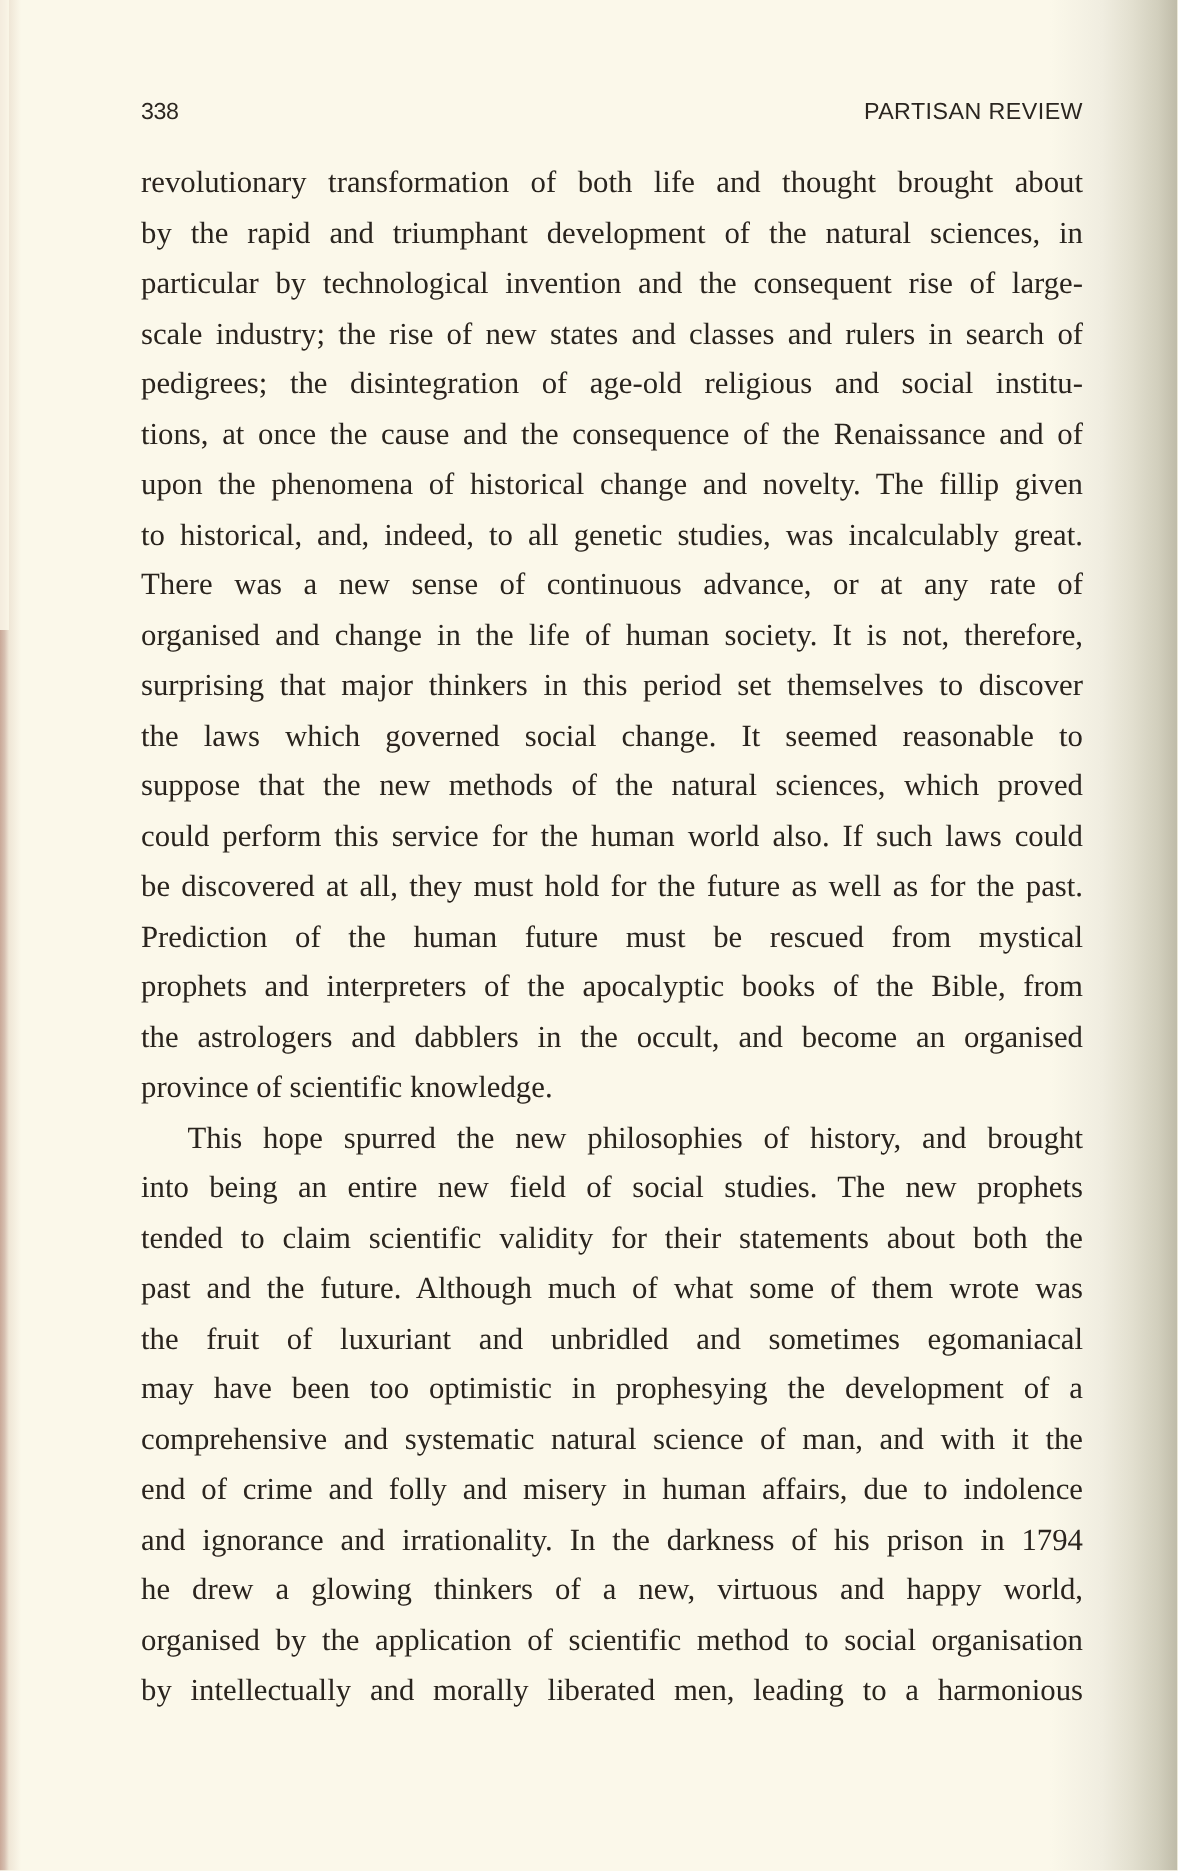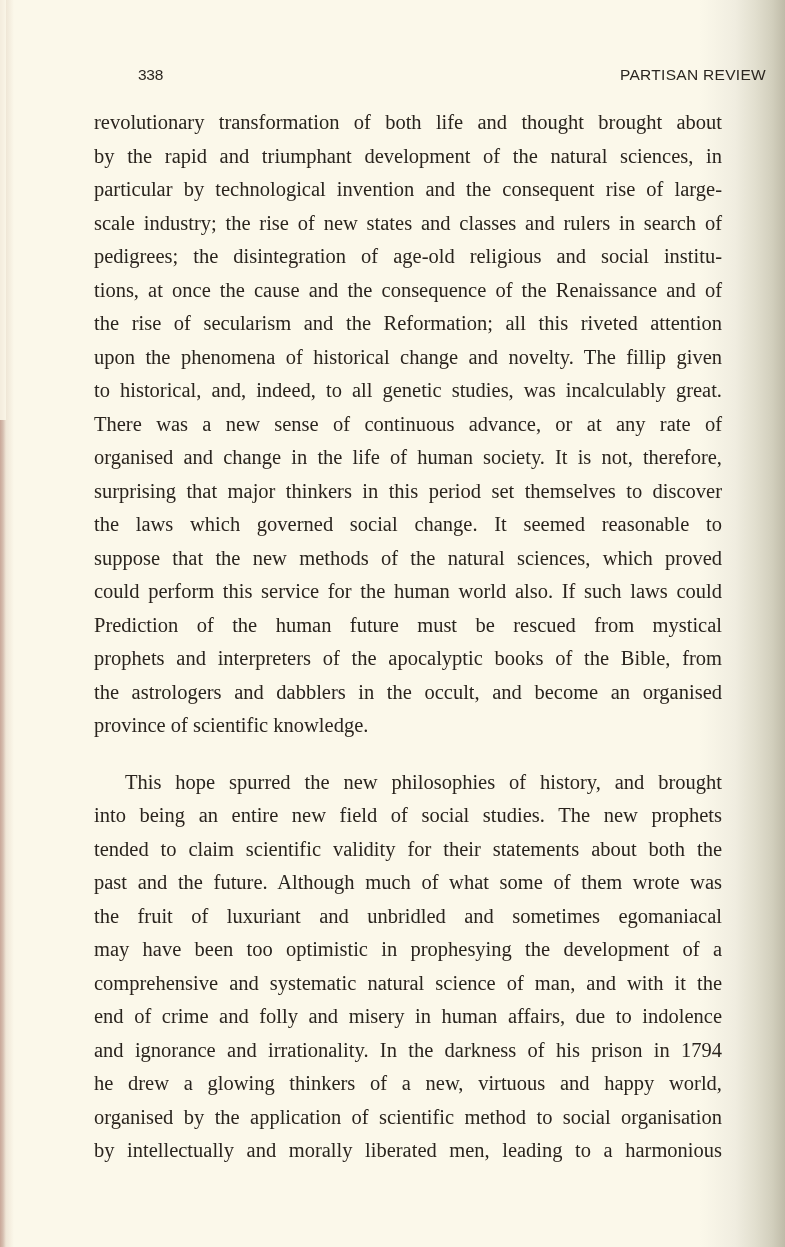--- a/index.html
+++ b/index.html
@@ -34,21 +34,20 @@
     .running-head {
       position: absolute;
       top: 66px;
       left: 94px;
       width: 628px;
       height: 22px;
       font-family: "Liberation Sans", sans-serif;
       font-size: 15.5px;
       color: #2b2620;
       letter-spacing: 0.2px;
-      margin-left: 44px;
     }
     .running-head .folio {
       position: absolute;
       left: 0;
       top: 0;
       letter-spacing: -0.3px;
     }
     .running-head .journal {
       position: absolute;
       right: 0;
@@ -71,21 +70,20 @@
       text-align: justify;
       text-align-last: justify;
       white-space: nowrap;
       overflow: visible;
     }
     .line.last {
       text-align-last: left;
     }
     .line.indent {
       padding-left: 31px;
-      margin-top: 23px;
     }
   </style>
 </head>
 <body>
 
 <div class="page">
 
   <div class="running-head">
     <span class="folio">338</span>
     <span class="journal">PARTISAN REVIEW</span>
@@ -93,29 +91,29 @@
 
   <div class="body-text">
 
     <div>
       <span class="line">revolutionary transformation of both life and thought brought about</span>
       <span class="line">by the rapid and triumphant development of the natural sciences, in</span>
       <span class="line">particular by technological invention and the consequent rise of large-</span>
       <span class="line">scale industry; the rise of new states and classes and rulers in search of</span>
       <span class="line">pedigrees; the disintegration of age-old religious and social institu-</span>
       <span class="line">tions, at once the cause and the consequence of the Renaissance and of</span>
-      <span class="line">the rise of secularism and the Reformation; all this riveted attention</span>
       <span class="line">upon the phenomena of historical change and novelty. The fillip given</span>
       <span class="line">to historical, and, indeed, to all genetic studies, was incalculably great.</span>
       <span class="line">There was a new sense of continuous advance, or at any rate of</span>
       <span class="line">organised and change in the life of human society. It is not, therefore,</span>
       <span class="line">surprising that major thinkers in this period set themselves to discover</span>
       <span class="line">the laws which governed social change. It seemed reasonable to</span>
       <span class="line">suppose that the new methods of the natural sciences, which proved</span>
       <span class="line">could perform this service for the human world also. If such laws could</span>
+      <span class="line">be discovered at all, they must hold for the future as well as for the past.</span>
       <span class="line">Prediction of the human future must be rescued from mystical</span>
       <span class="line">prophets and interpreters of the apocalyptic books of the Bible, from</span>
       <span class="line">the astrologers and dabblers in the occult, and become an organised</span>
       <span class="line last">province of scientific knowledge.</span>
     </div>
 
     <div>
       <span class="line indent">This hope spurred the new philosophies of history, and brought</span>
       <span class="line">into being an entire new field of social studies. The new prophets</span>
       <span class="line">tended to claim scientific validity for their statements about both the</span>

